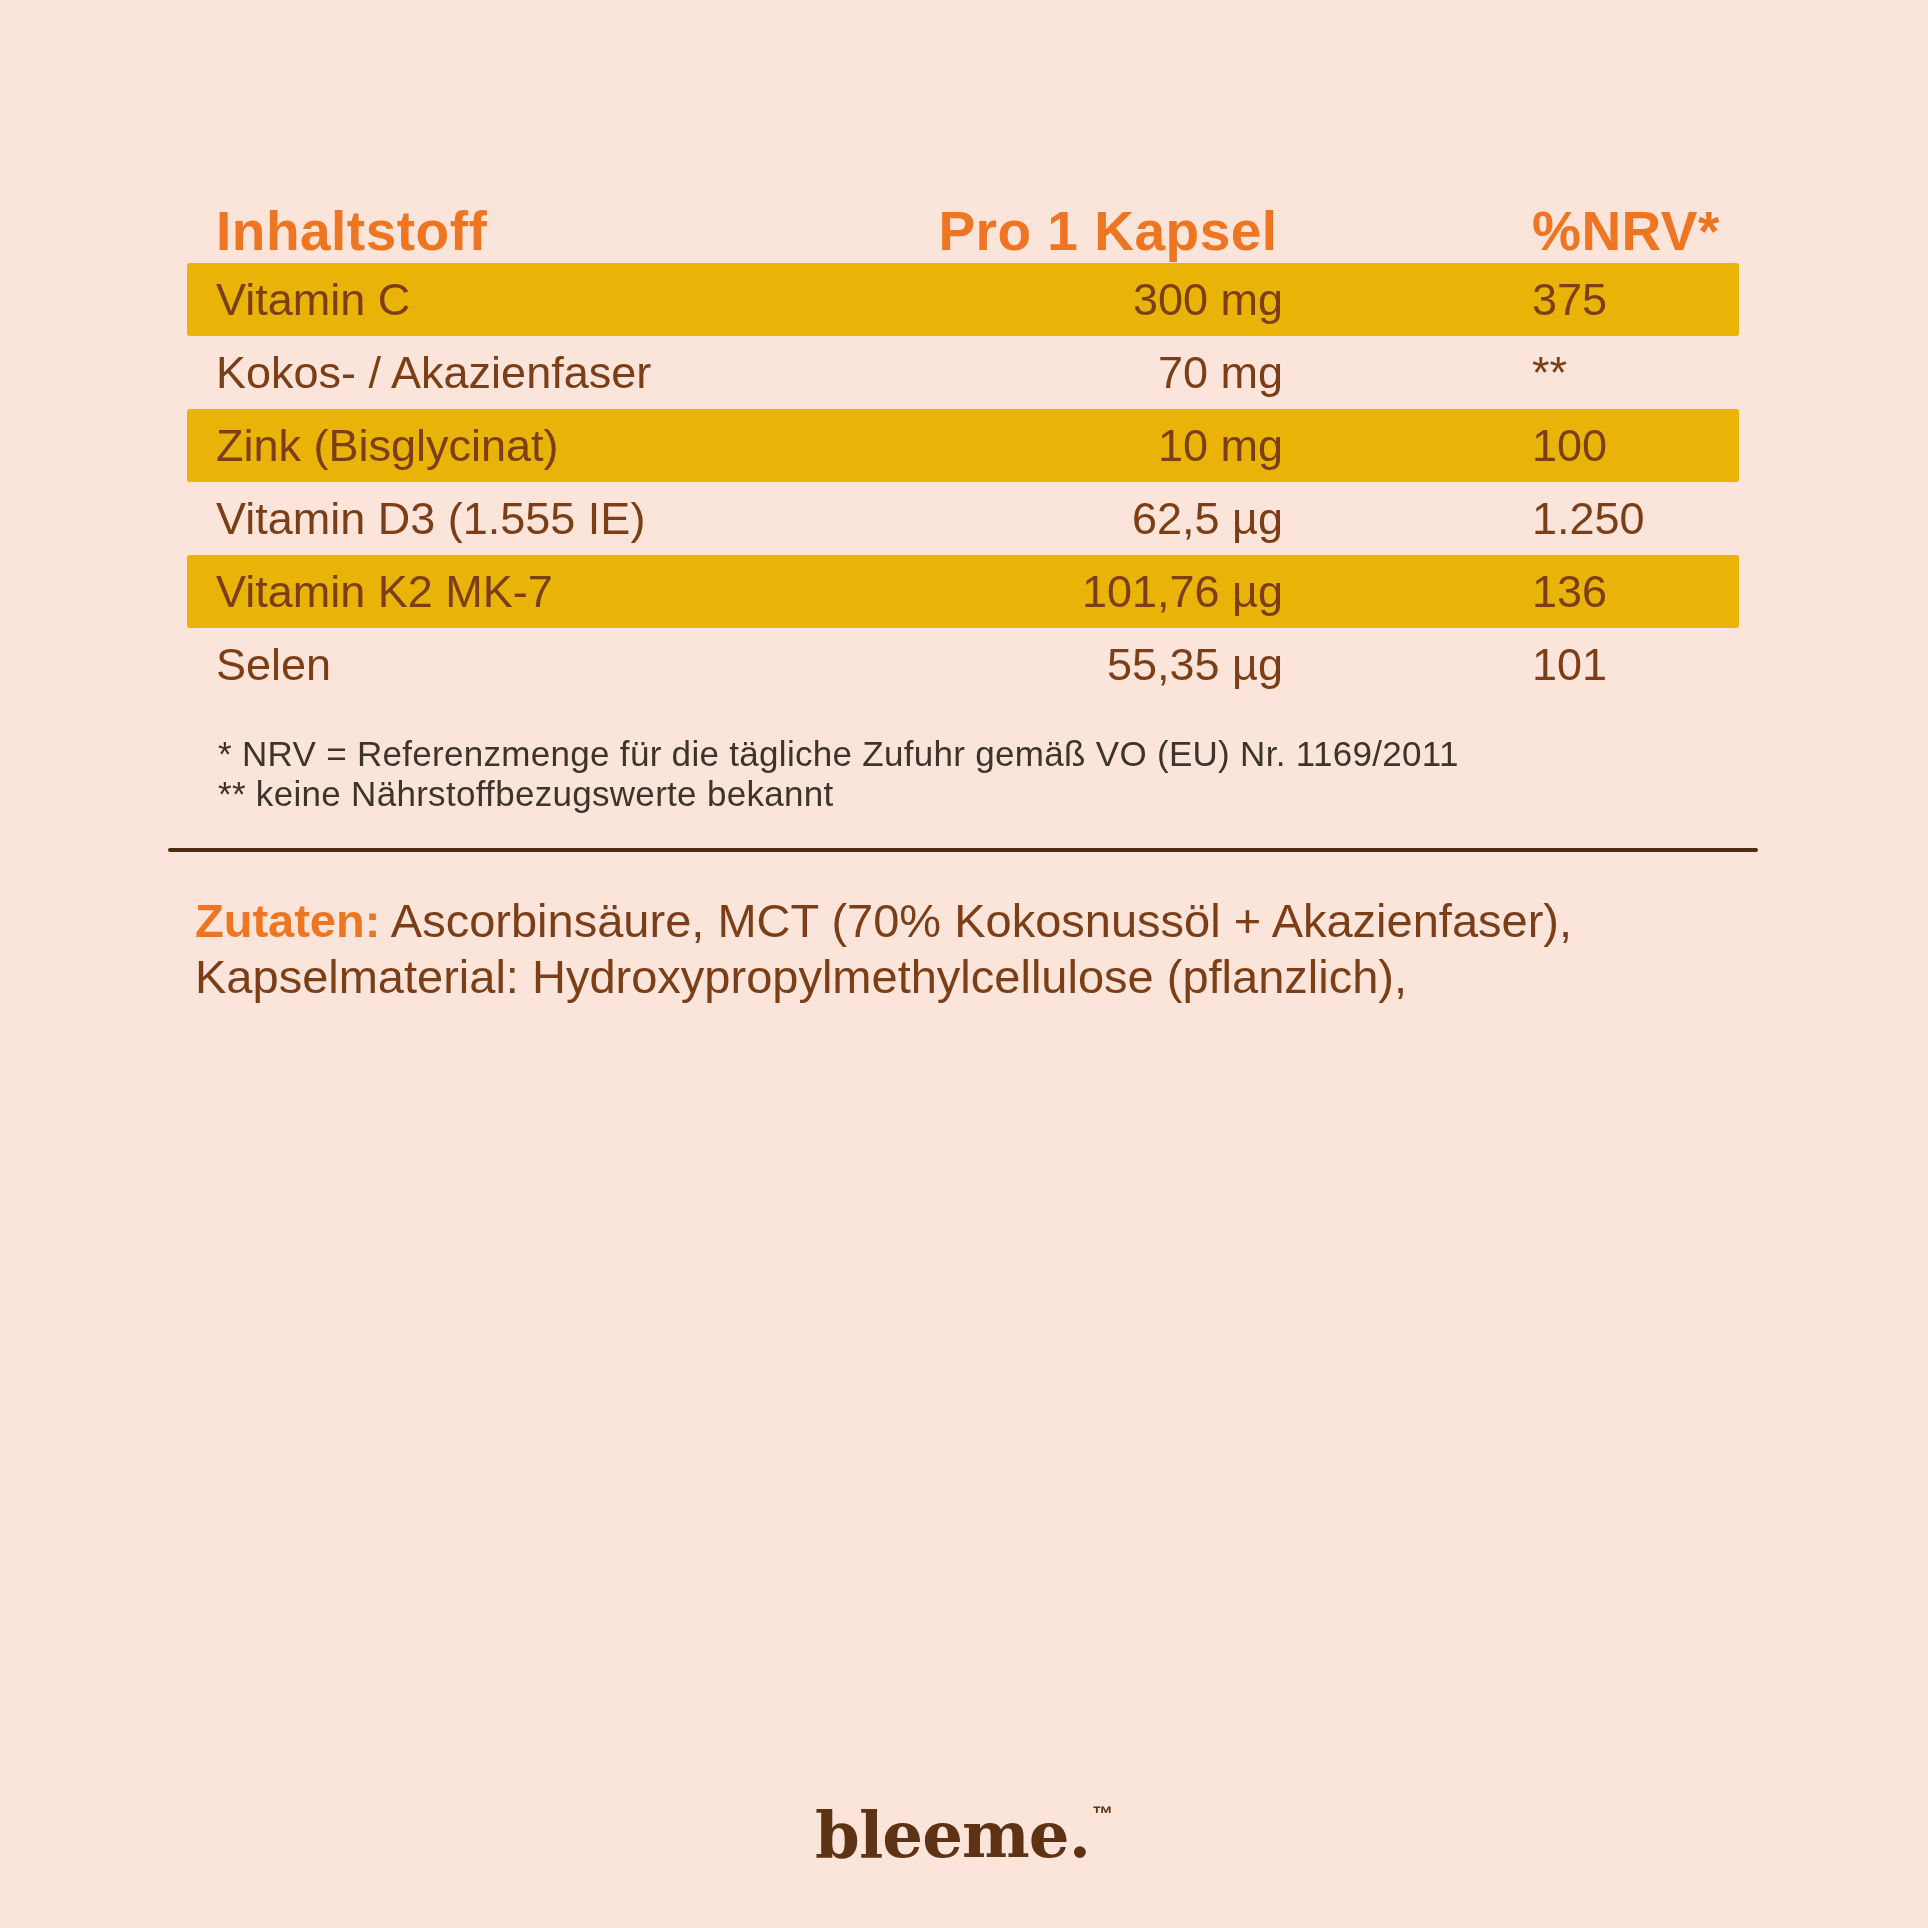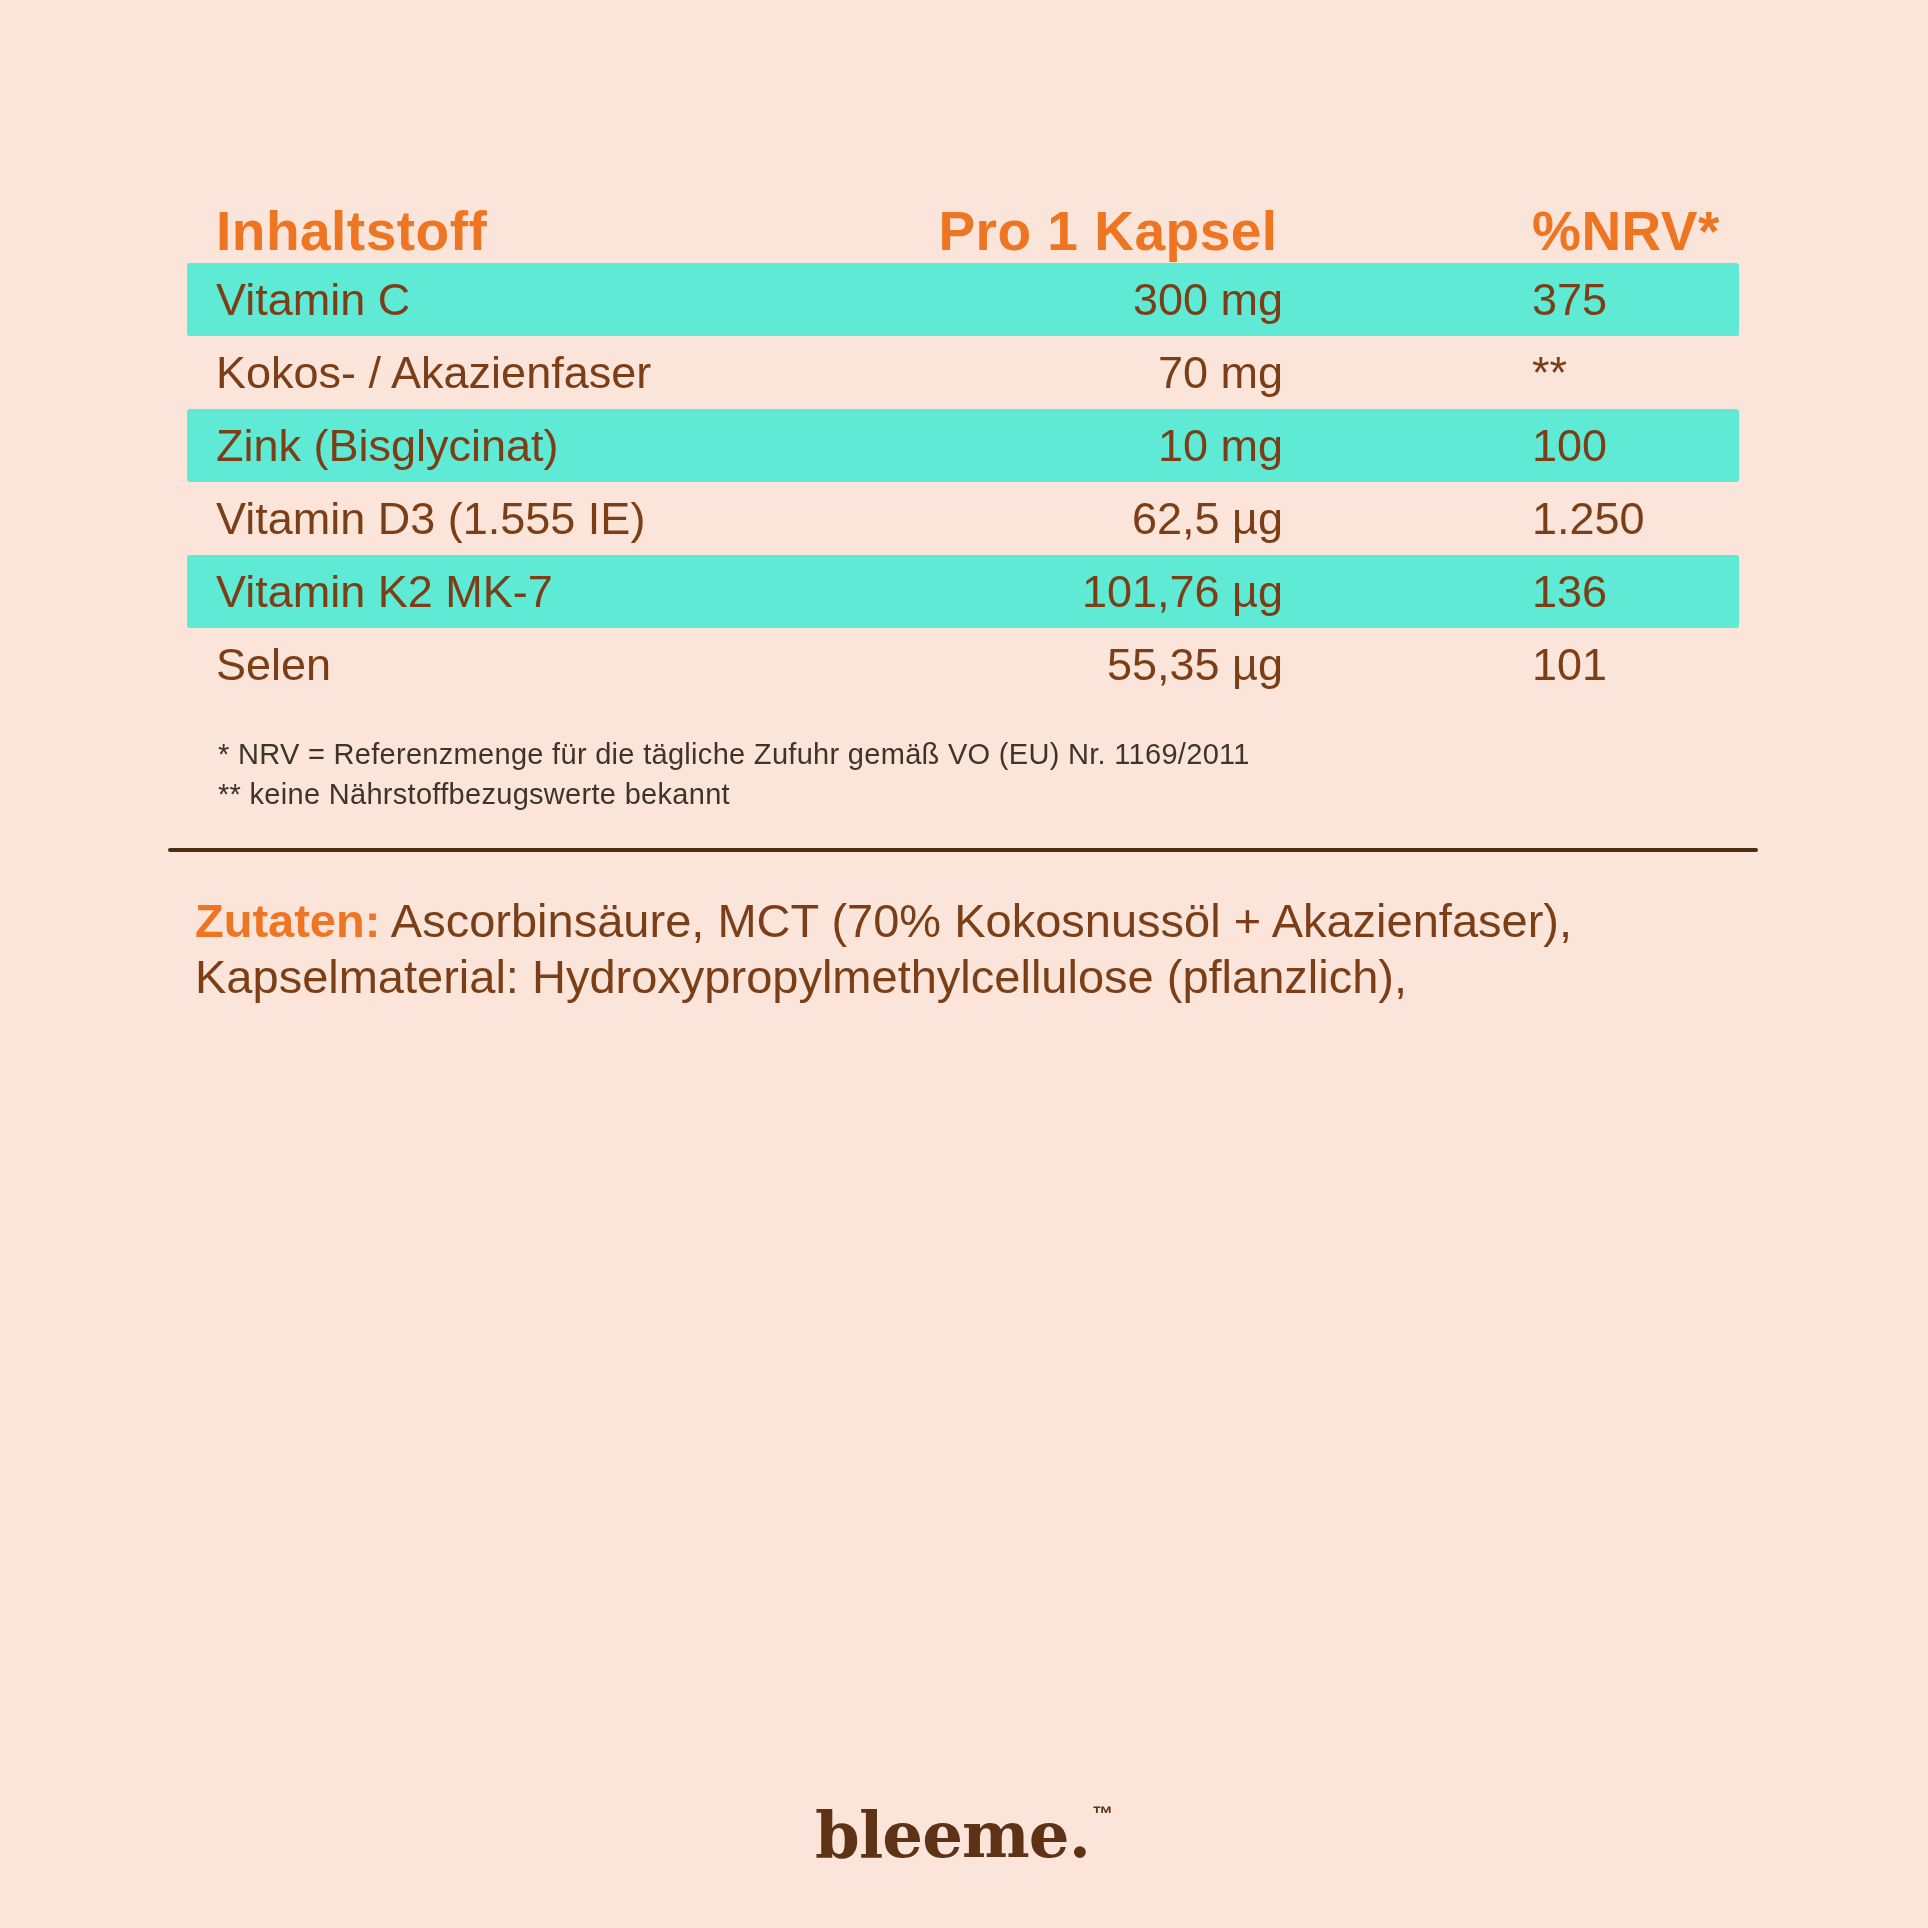--- a/index.html
+++ b/index.html
@@ -49,21 +49,21 @@
     top: 11.3px;
   }
   .table-row {
     position: relative;
     height: 73px;
     font-size: 45px;
     color: #7b3e16;
     border-radius: 2.8px;
   }
   .table-row.shaded {
-    background: #5eead4;
+    background: #eab308;
   }
   .cell-name {
     position: absolute;
     left: 29px;
     top: 50%;
     transform: translateY(-50%);
     white-space: nowrap;
   }
   .cell-amount {
     position: absolute;
@@ -78,21 +78,21 @@
     top: 50%;
     transform: translateY(-50%);
     white-space: nowrap;
   }
 
   
   .footnotes {
     position: absolute;
     left: 218px;
     top: 734px;
-    font-size: 29px;
+    font-size: 35px;
     line-height: 40px;
     color: #3e342b;
     letter-spacing: 0.3px;
   }
 
   
   .divider {
     position: absolute;
     left: 168px;
     top: 848px;

